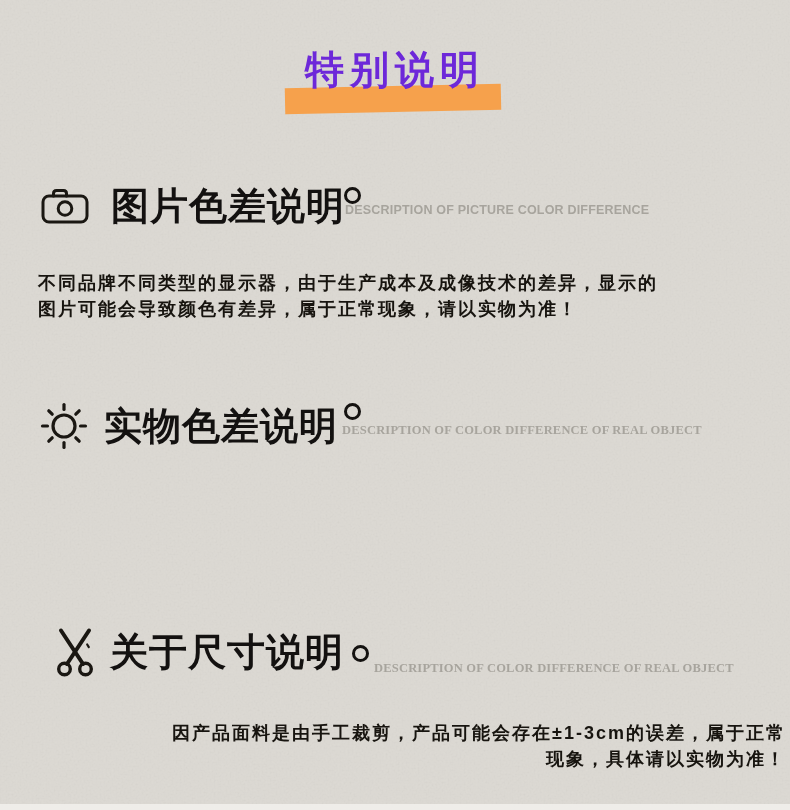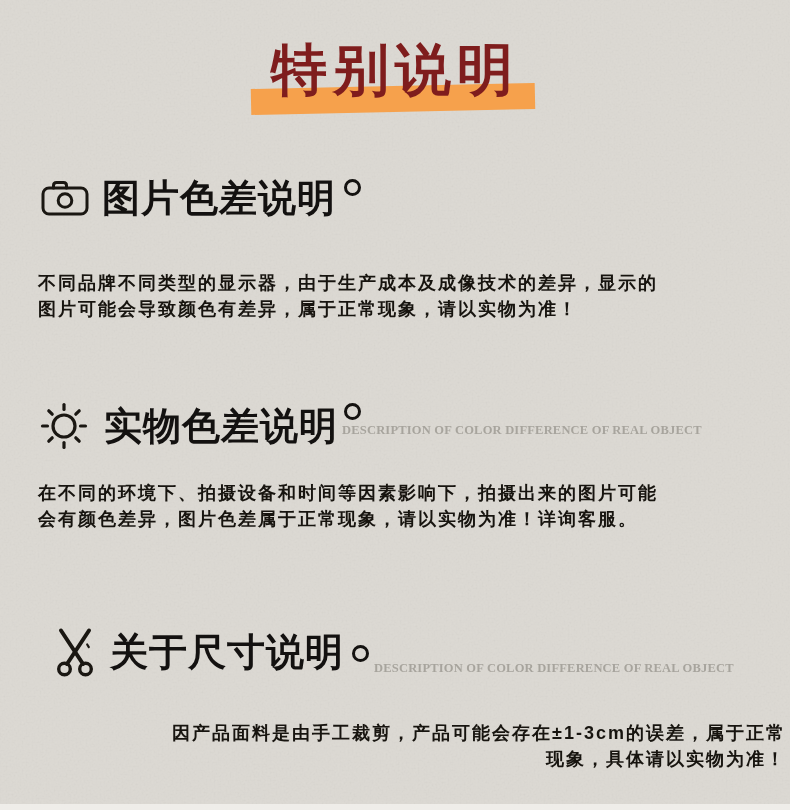--- a/index.html
+++ b/index.html
@@ -14,22 +14,22 @@
   .texture {
     position:absolute; inset:0; z-index:0;
     opacity:.45; pointer-events:none;
   }
   .content { position:absolute; inset:0; z-index:1; }
 
   
   .title-wrap { position:absolute; top:38px; left:0; width:100%; text-align:center; }
   .title-inner {
     position:relative; display:inline-block;
-    font-size:56px; line-height:64px; font-weight:900;
-    letter-spacing:6px; color:#7f1d1d;
+    font-size:39px; line-height:64px; font-weight:900;
+    letter-spacing:6px; color:#6d28d9;
   }
   .title-bar {
     position:absolute; left:-20px; right:-16px; top:48px; height:26px;
     transform:rotate(-1.2deg); z-index:0;
   }
   .title-text { position:relative; z-index:1; }
 
   
   .sec-header { position:absolute; display:flex; align-items:center; }
   .sec-header h2 {
@@ -39,21 +39,21 @@
   .icon { display:flex; margin-right:12px; flex:0 0 auto; }
   .ring {
     position:absolute; width:11px; height:11px;
     border:3px solid #141210; border-radius:50%;
     box-sizing:content-box;
   }
   .sub-en {
     position:absolute; font-size:12.5px; font-weight:bold;
     letter-spacing:.2px; color:#a7a49d; white-space:nowrap;
   }
-  .sec1 { left:40px; top:176px; height:44px; }
+  .sec1 { left:40px; top:184px; height:44px;gap:9px; }
   .sec1 .ring  { left:304px; top:3px; }
   .sec1 .sub-en{ left:305px; top:19px; }
   .sec2 { left:36px; top:400px; height:52px;font-family:Liberation Serif, serif; }
   .sec2 .ring  { left:308px; top:3px; }
   .sec2 .sub-en{ left:306px; top:23px; }
   .sec3 { left:52px; top:626px; height:52px;font-family:Liberation Serif, serif; }
   .sec3 .ring  { left:300px; top:19px; }
   .sec3 .sub-en{ left:322px; top:35px; }
 
   
@@ -102,20 +102,21 @@
     <div class="sec-header sec1">
       <span class="icon">
         <svg class="glyph" width="50" height="38" viewBox="0 0 50 38" stroke-width="3">
           <rect x="3" y="9" width="44" height="26" rx="6"></rect>
           <path d="M13.5 9 v-2.5 q0 -3 3 -3 h7 q3 0 3 3 v2.5"></path>
           <circle cx="25" cy="21.5" r="6.8"></circle>
         </svg>
       </span>
       <h2>图片色差说明</h2>
       <span class="ring"></span>
+      <span class="sub-en">DESCRIPTION OF PICTURE COLOR DIFFERENCE</span>
     </div>
     <div class="para para1">不同品牌不同类型的显示器，由于生产成本及成像技术的差异，显示的
 图片可能会导致颜色有差异，属于正常现象，请以实物为准！</div>
 
     <div class="sec-header sec2">
       <span class="icon">
         <svg class="glyph" width="56" height="56" viewBox="0 0 56 56" stroke-width="3.2">
           <circle cx="28" cy="28" r="11"></circle>
           <path d="M28 6.5 v5"></path>
             <path d="M28 44.5 v5"></path>
@@ -124,22 +125,20 @@
           <path d="M12.8 12.8 l3.4 3.4"></path>
             <path d="M39.8 39.8 l3.4 3.4"></path>
           <path d="M43.2 12.8 l-3.4 3.4"></path>
             <path d="M16.2 39.8 l-3.4 3.4"></path>
         </svg>
       </span>
       <h2>实物色差说明</h2>
       <span class="ring"></span>
       <span class="sub-en">DESCRIPTION OF COLOR DIFFERENCE OF REAL OBJECT</span>
     </div>
-    <div class="para para2">在不同的环境下、拍摄设备和时间等因素影响下，拍摄出来的图片可能
-会有颜色差异，图片色差属于正常现象，请以实物为准！详询客服。</div>
 
     <div class="sec-header sec3">
       <span class="icon">
         <svg class="glyph" width="46" height="50" viewBox="0 0 46 50" stroke-width="3.4">
           <path d="M9 3.5 L31 37" stroke-width="4"></path>
           <path d="M37 3.5 L15 37" stroke-width="4"></path>
           <path d="M35.2 17.5 l1.6 2.6" stroke-width="2.2"></path>
           <circle cx="12.5" cy="42" r="5.8"></circle>
           <circle cx="33.5" cy="42" r="5.8"></circle>
         </svg>

